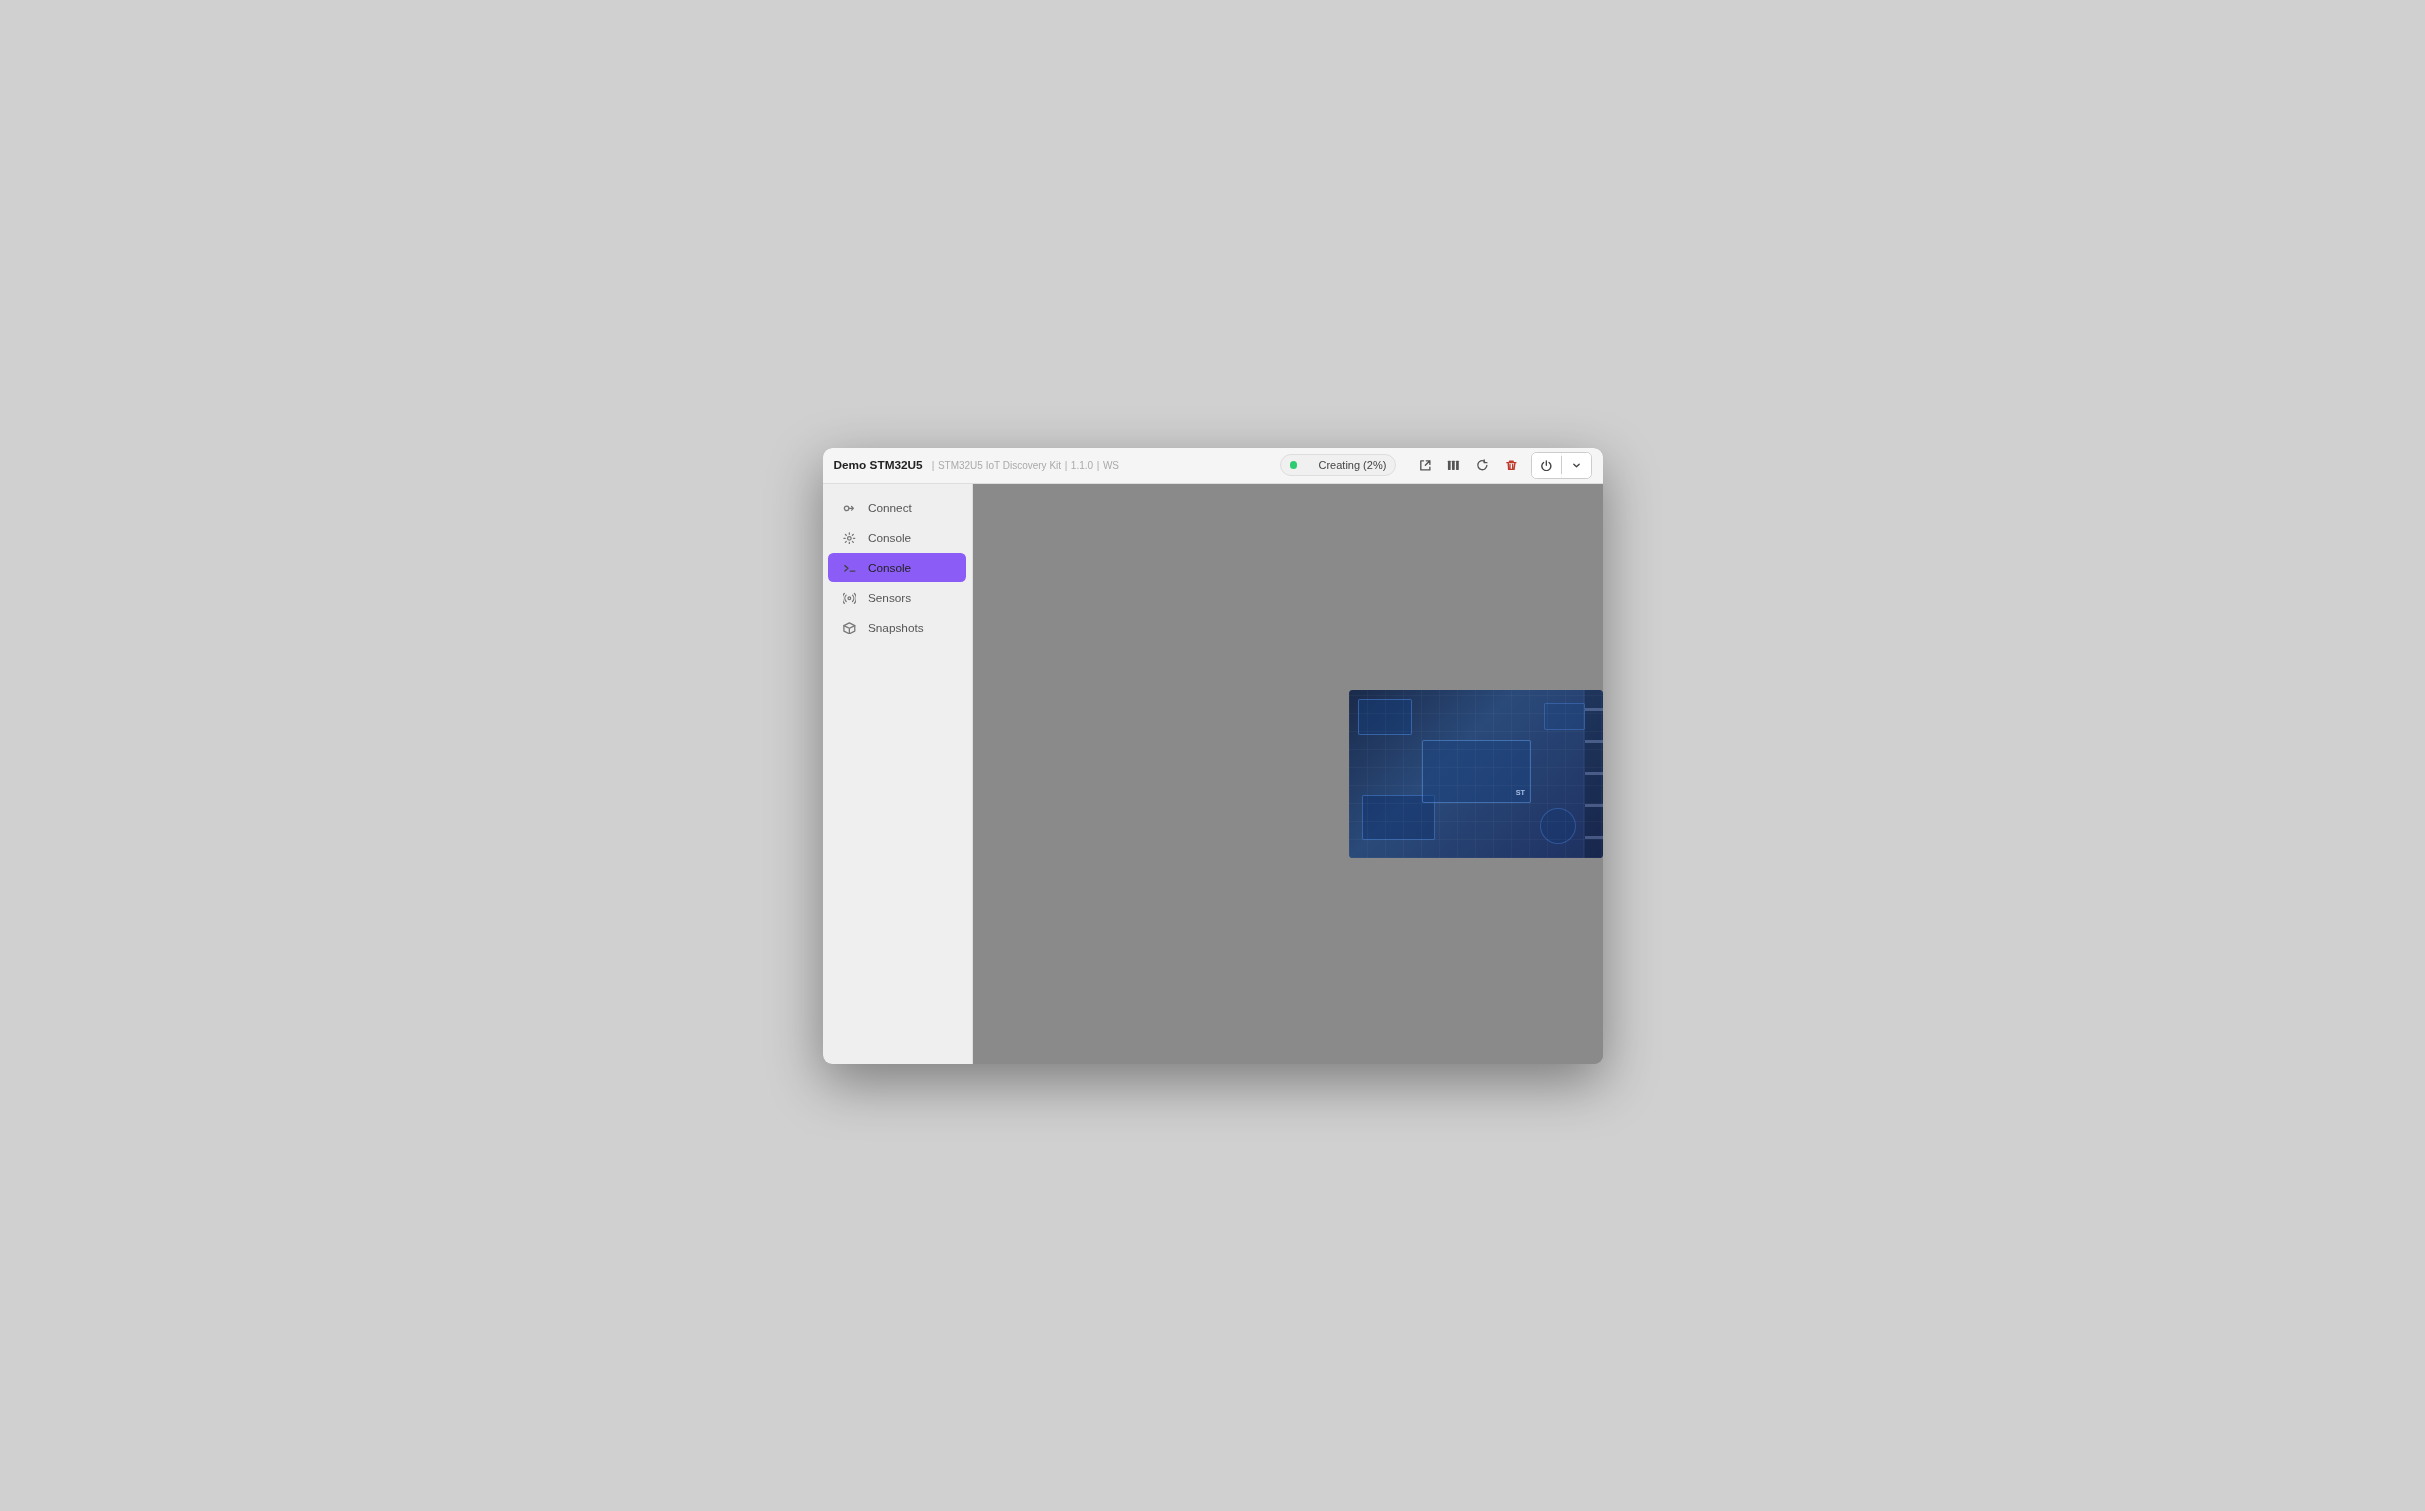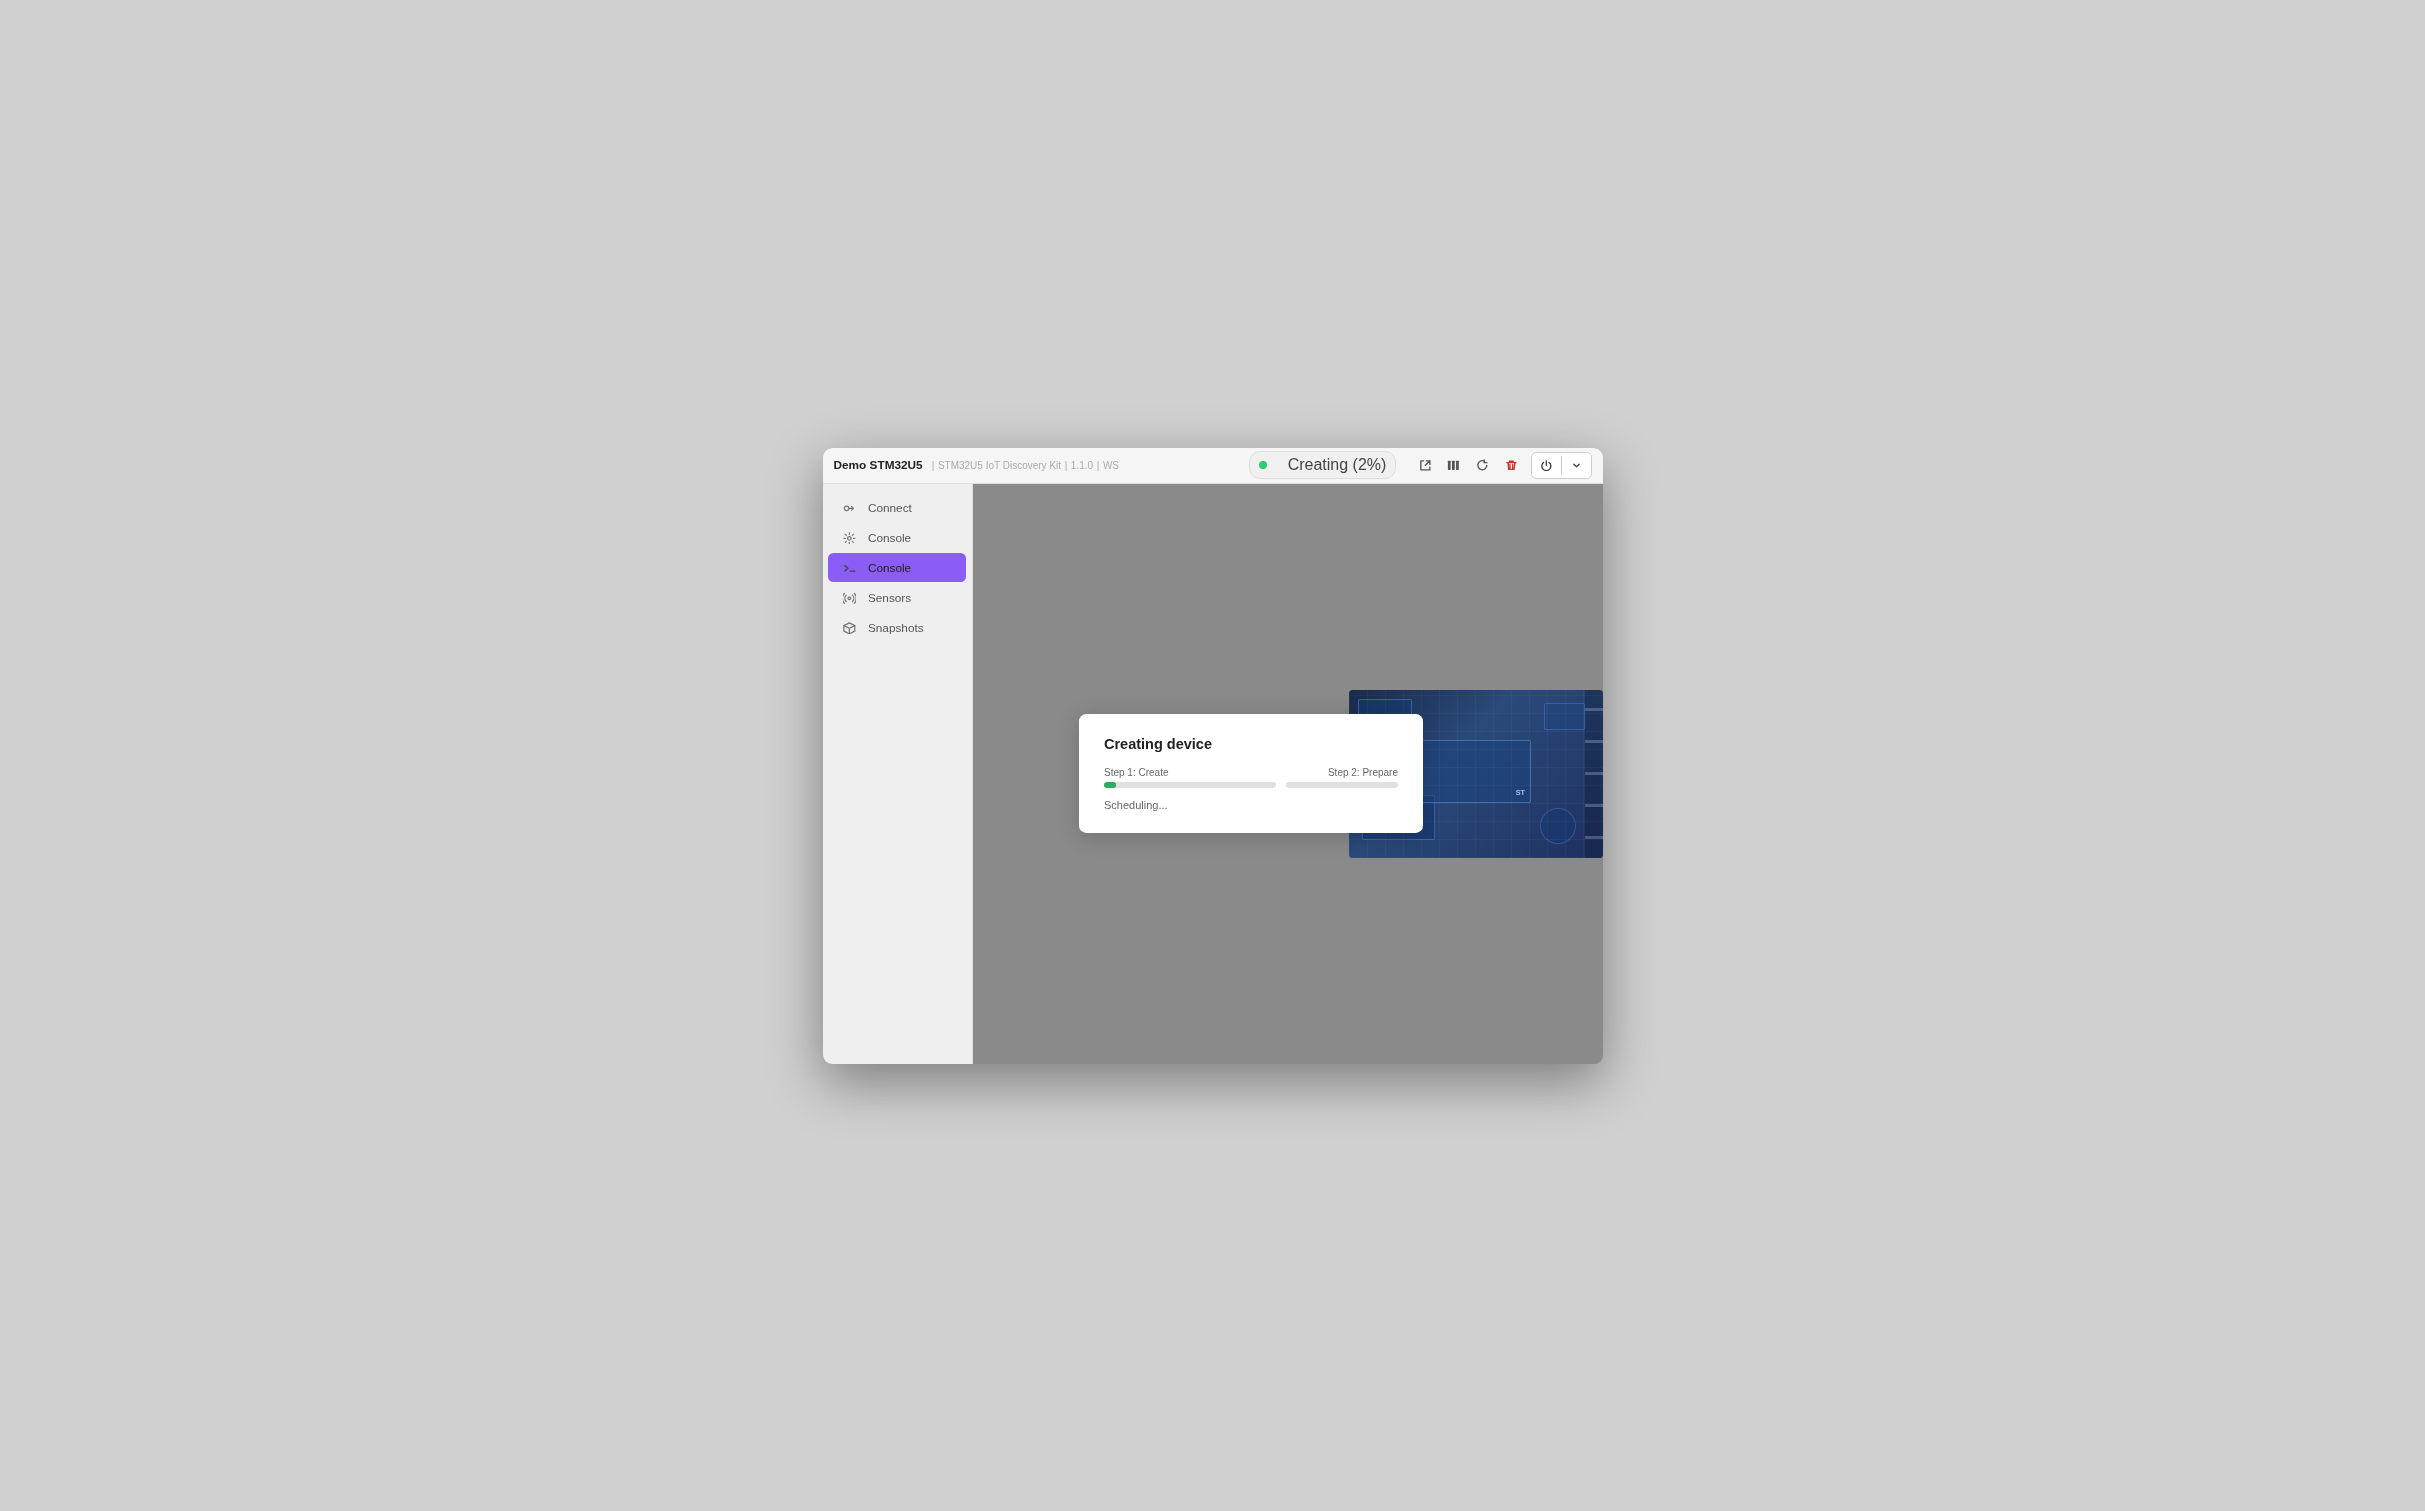--- a/index.html
+++ b/index.html
@@ -49,21 +49,21 @@
     .titlebar-meta span {
       color: #aaa;
     }
 
     .titlebar-spacer { flex: 1; }
 
     .status-badge {
       display: flex;
       align-items: center;
       gap: 21px;
-      font-size: 16px;
+      font-size: 11px;
       color: #444;
       background: #f0f0f0;
       border: 0.9px solid #ddd;
       border-radius: 11px;
       padding: 4px 9px;
     }
 
     .status-dot {
       width: 7.3px;
       height: 7.3px;
@@ -391,36 +391,17 @@
         </div>
         <div style="position:absolute;top:0;right:0;width:18px;height:100%;background:rgba(0,0,0,0.2);display:flex;flex-direction:column;justify-content:space-around;padding:3.6px 0;">
           <div style="width:100%;height:2.7px;background:rgba(180,200,255,0.3);"></div>
           <div style="width:100%;height:2.7px;background:rgba(180,200,255,0.3);"></div>
           <div style="width:100%;height:2.7px;background:rgba(180,200,255,0.3);"></div>
           <div style="width:100%;height:2.7px;background:rgba(180,200,255,0.3);"></div>
           <div style="width:100%;height:2.7px;background:rgba(180,200,255,0.3);"></div>
         </div>
       </div>
 
-      <div class="dialog">
-        <div class="dialog-title">Creating device</div>
-
-        <div class="progress-section">
-          <div class="progress-labels">
-            <span>Step 1: Create</span>
-            <span>Step 2: Prepare</span>
-          </div>
-          <div class="progress-wrapper">
-            <div class="progress-left">
-              <div class="progress-left-fill"></div>
-            </div>
-            <div style="width:3.6px;"></div>
-            <div class="progress-right"></div>
-          </div>
-        </div>
-
-        <div class="status-text">Scheduling...</div>
-      </div>
 
     </div>
   </div>
 </div>
 
 
 </body></html>

